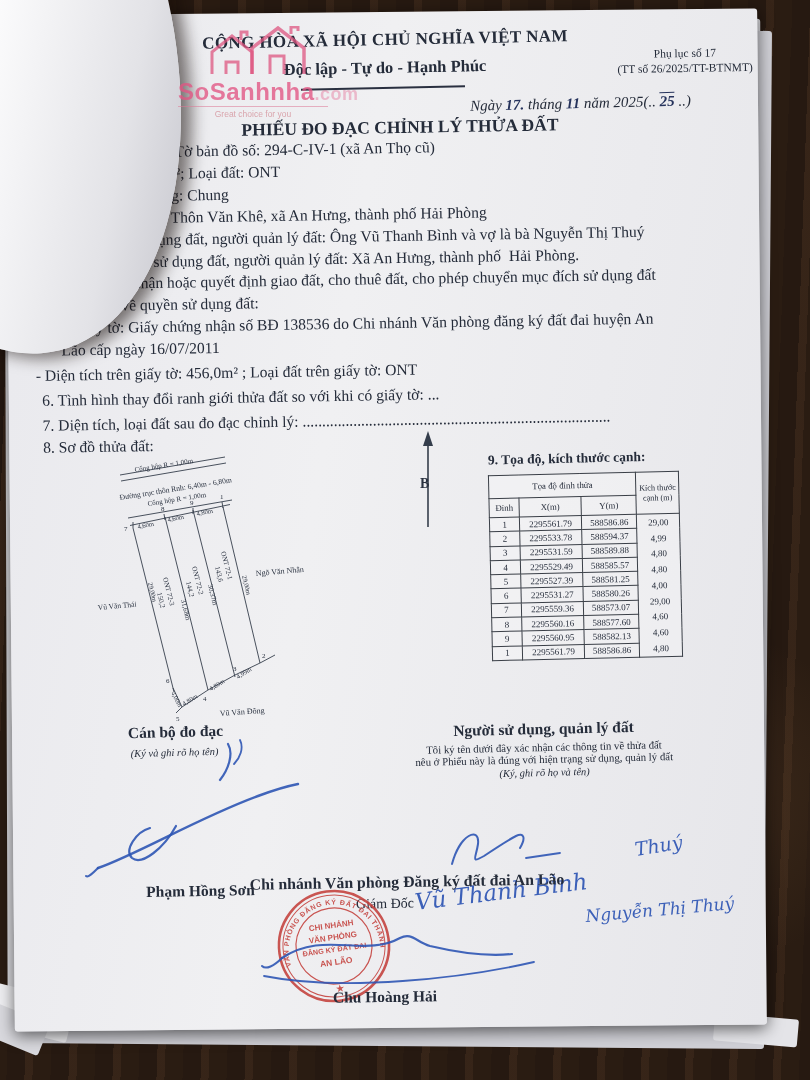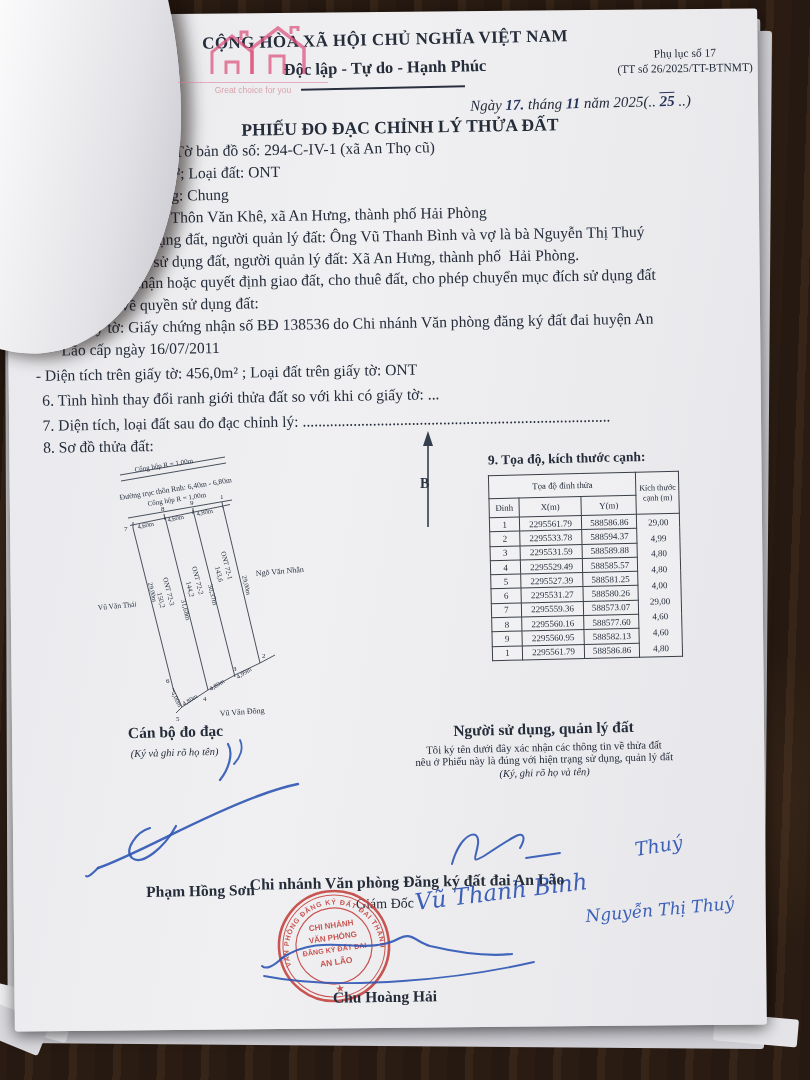--- a/index.html
+++ b/index.html
@@ -295,16 +295,17 @@
     <svg width="150" height="50" viewBox="0 0 150 50">
       <g stroke="rgba(221,85,128,.75)" fill="none" stroke-width="3">
         <path d="M34,48 V26 L54,10 L74,26 V48"></path>
         <path d="M63,14 V6 h6 v4"></path>
         <path d="M48,48 V36 h12 v12"></path>
         <path d="M74,48 V22 L100,2 L126,22 V48" stroke-width="3.5"></path>
         <path d="M113,8 V1 h7 v4"></path>
         <path d="M92,48 V30 h14 v18"></path>
       </g>
     </svg>
+    <div class="wm-brand"><span>SoSanhnha</span><span class="wm-suffix">.com</span></div>
     <div class="wm-tag">Great choice for you</div>
   </div>
 
 </div>
 
 </body></html>

